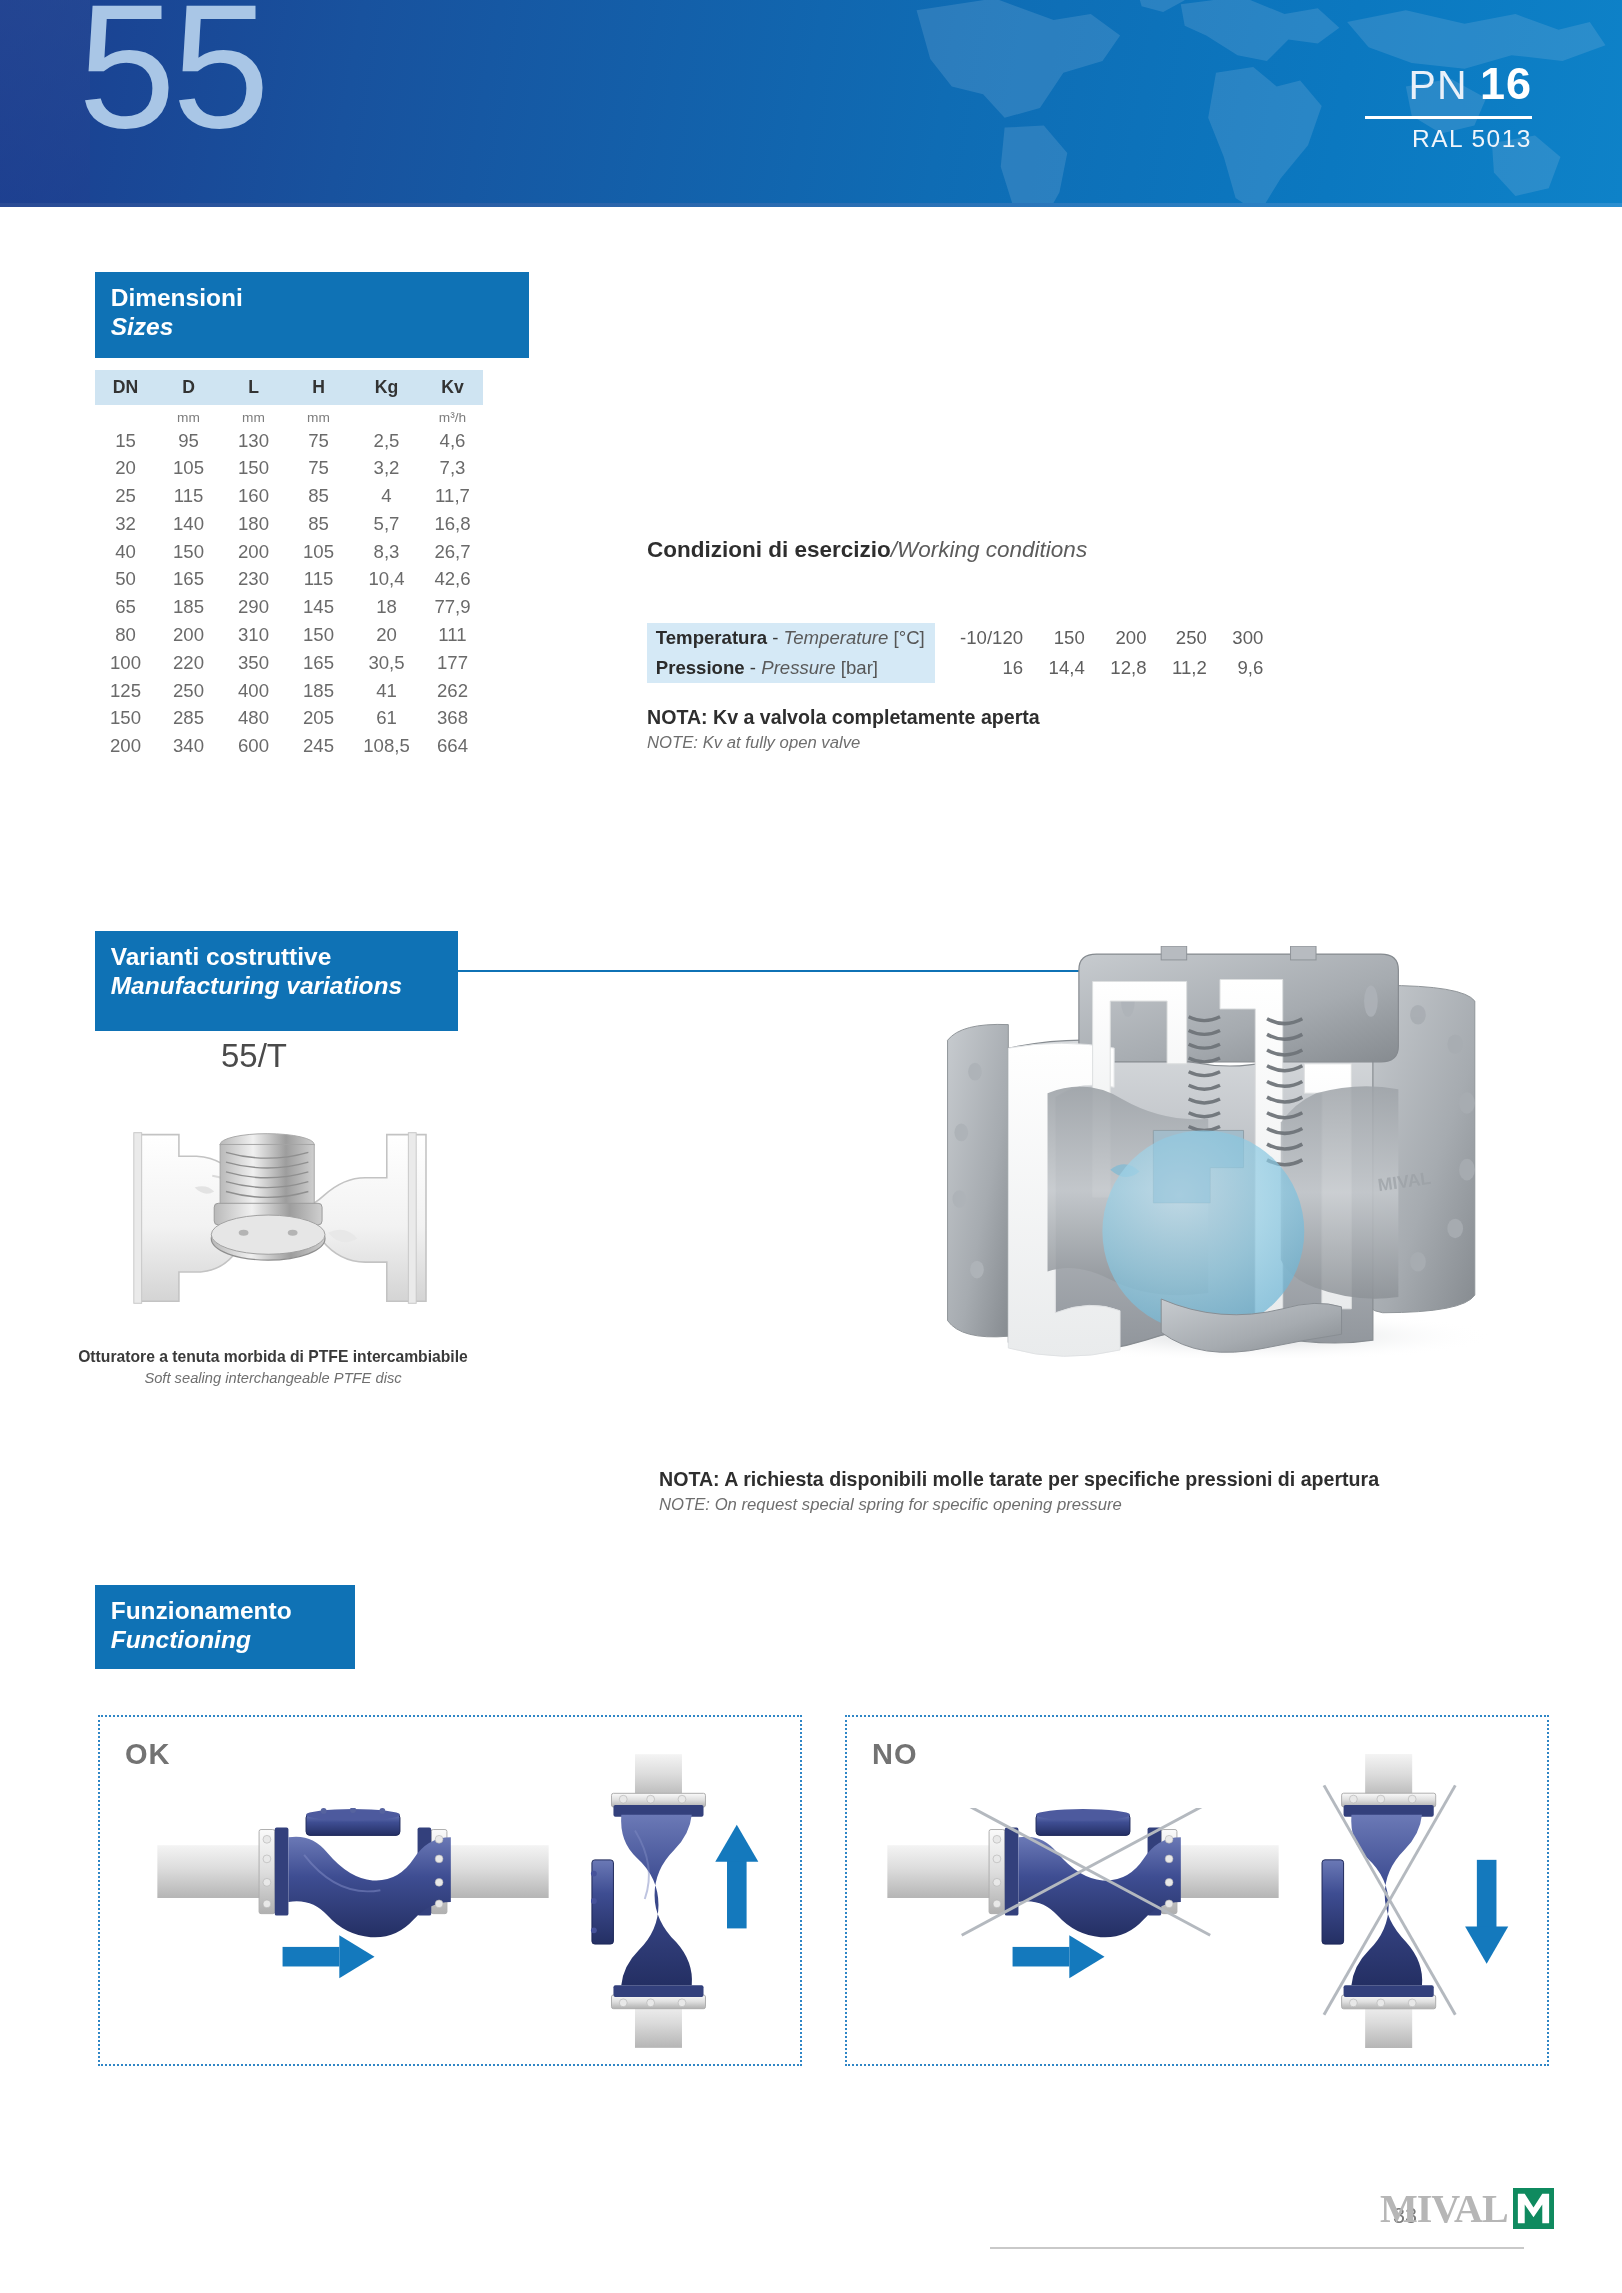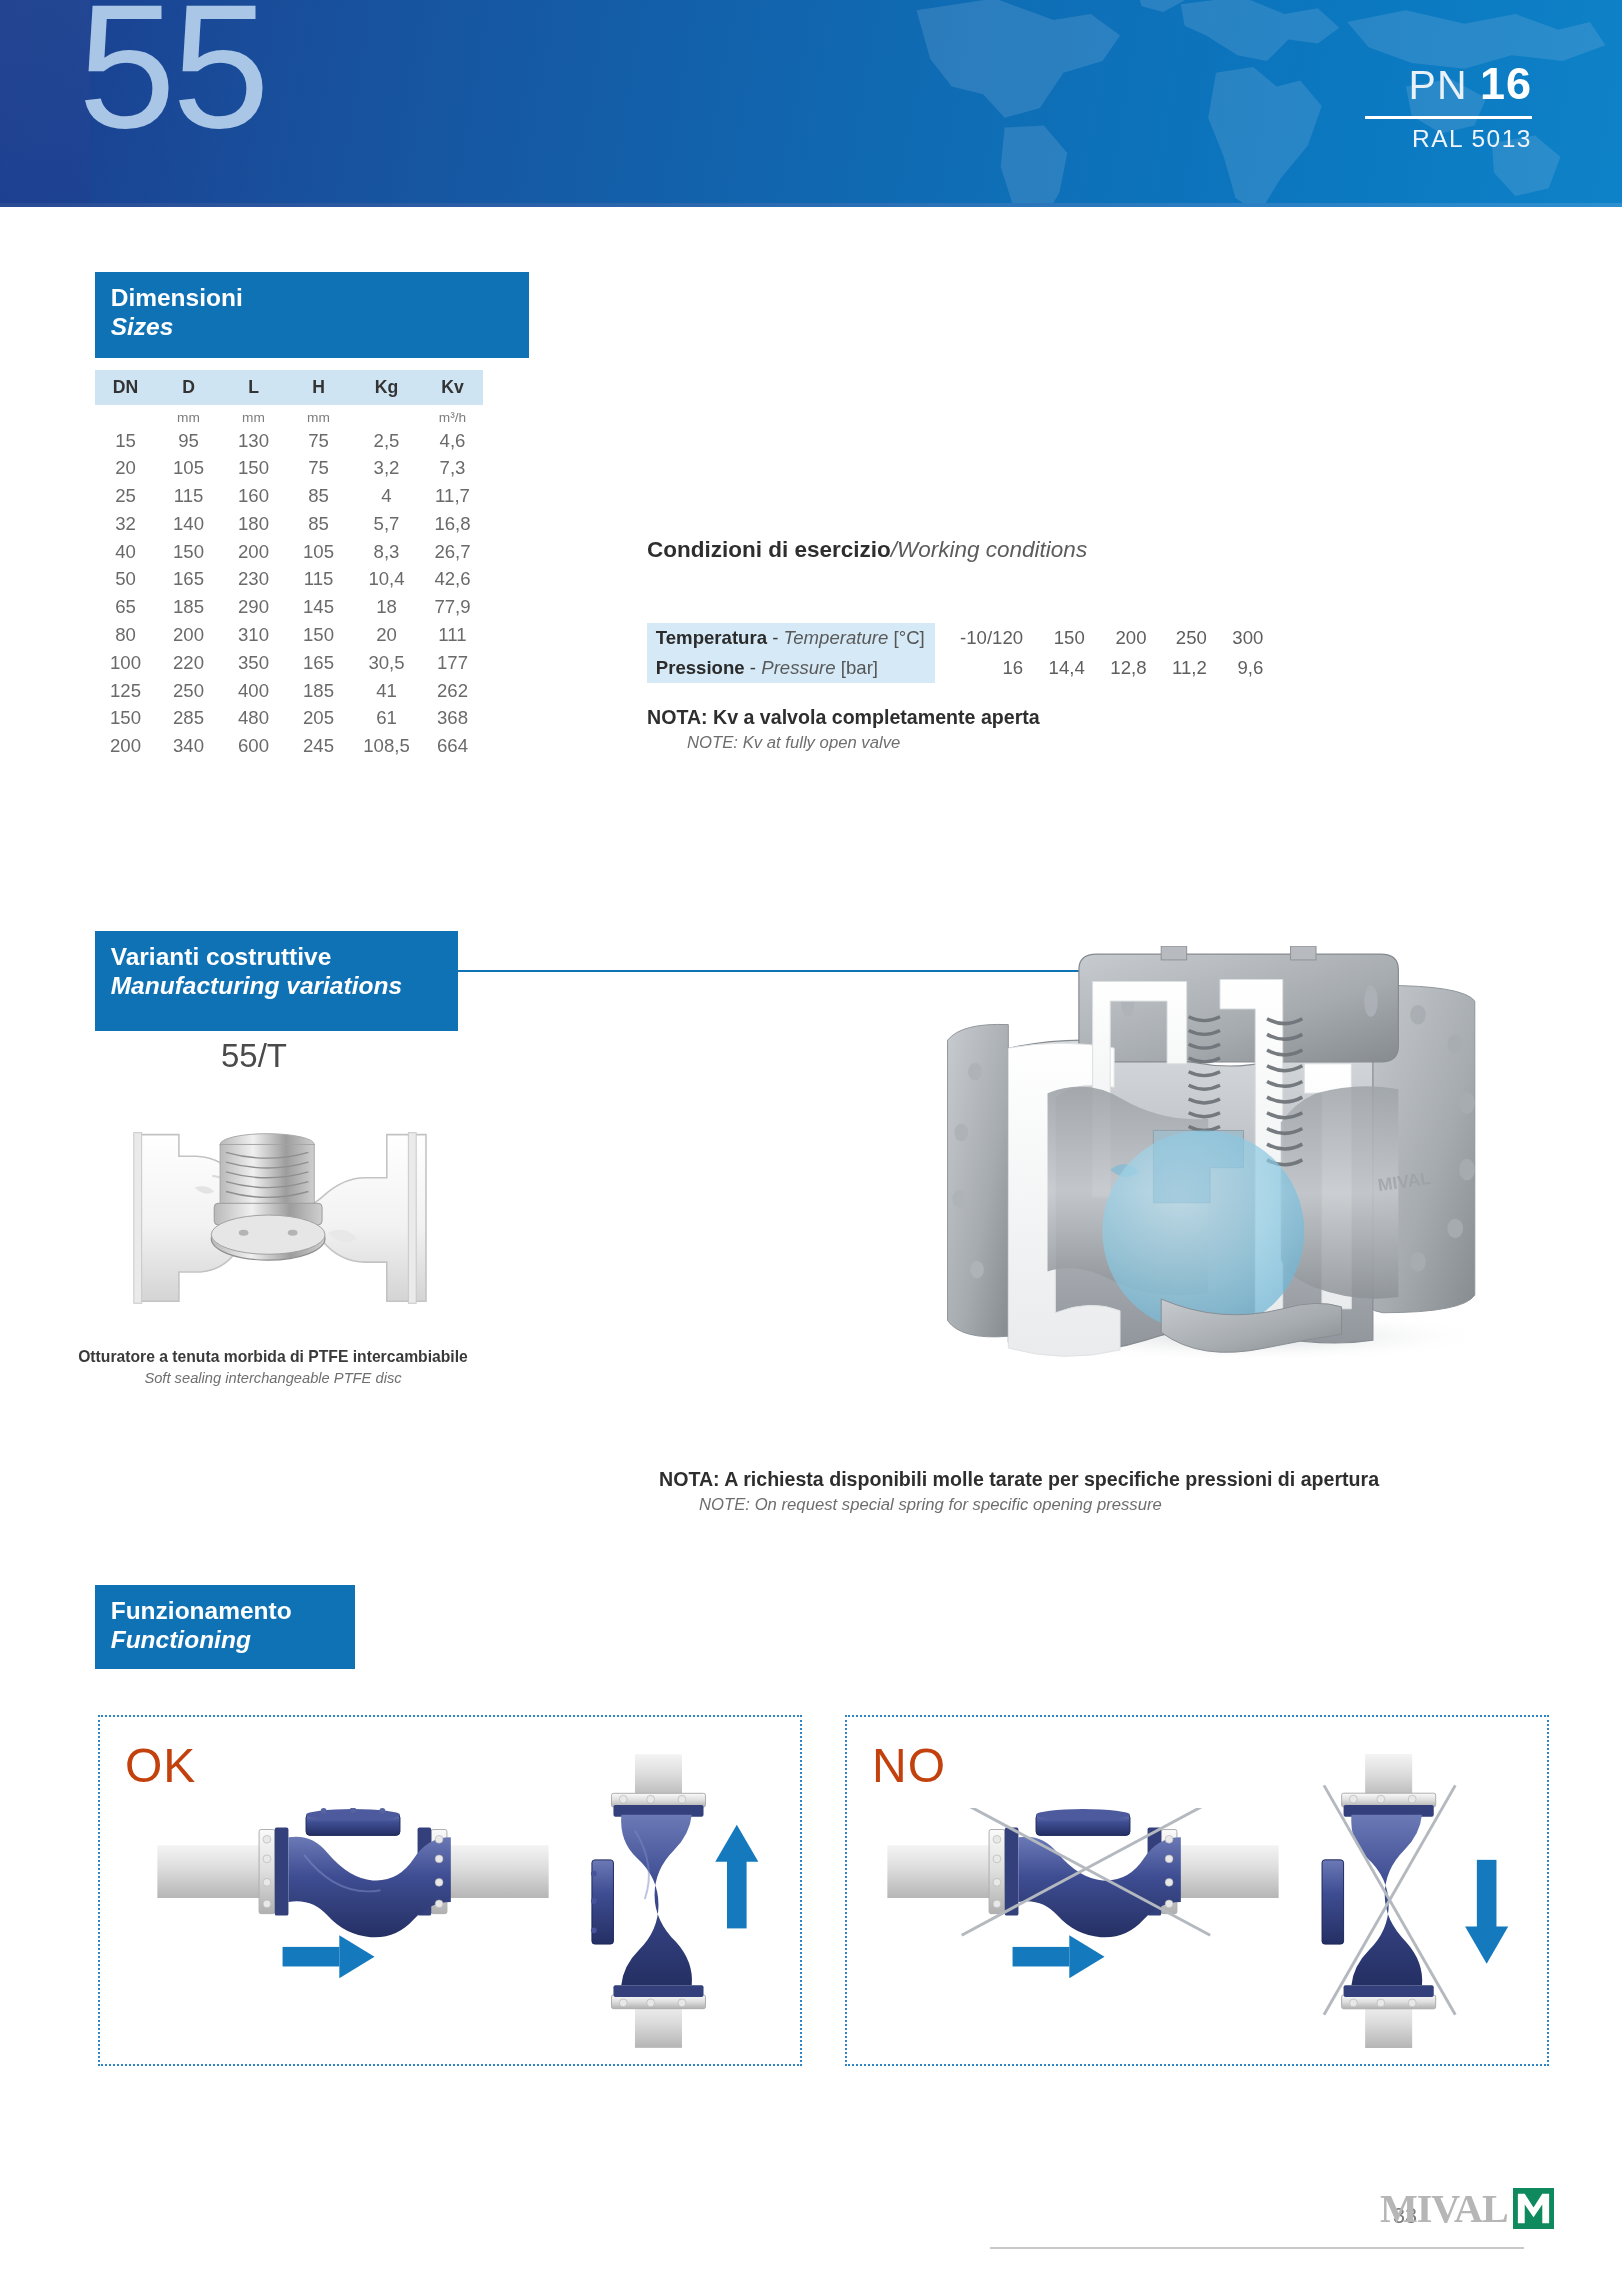--- a/index.html
+++ b/index.html
@@ -46,32 +46,32 @@
   .wctable{position:absolute;left:647px;top:623px;border-collapse:collapse;}
   .wctable td{font-size:18.6px;padding:3.9px 0;}
   .wctable td.lab{background:#d5e9f6;padding-left:8.8px;padding-right:9.8px;white-space:nowrap;}
   .wctable td.lab b{font-weight:bold;color:#2b2b2b;}
   .wctable td.lab i{font-style:italic;color:#5a5a5a;}
   .wctable td.lab span.u{color:#555;}
   .wctable td.v{color:#5e5e5e;text-align:right;padding-left:25.5px;}
 
   .note{position:absolute;}
   .note .n-it{font-size:19.6px;font-weight:bold;color:#2e2e2e;line-height:26.5px;}
-  .note .n-en{font-size:16.7px;font-style:italic;color:#6e6e6e;line-height:23.5px;margin-left:40px;}
+  .note .n-en{font-size:16.7px;font-style:italic;color:#6e6e6e;line-height:23.5px;}
 
   
   .leader{position:absolute;background:#0f72b5;}
   .variant-code{position:absolute;font-size:33px;color:#4a4a4a;font-weight:400;}
   .variant-cap{position:absolute;text-align:center;width:412px;}
   .variant-cap .c-it{font-size:15.7px;font-weight:bold;color:#3a3a3a;line-height:21.6px;}
   .variant-cap .c-en{font-size:14.7px;font-style:italic;color:#6f6f6f;line-height:20.6px;}
 
   
   .fbox{position:absolute;border:2px dotted #2f86c6;box-sizing:border-box;background:#fff;}
-  .flabel{position:absolute;font-size:48px;font-weight:normal;color:#c2410c;letter-spacing:1px;}
+  .flabel{position:absolute;font-size:29px;font-weight:bold;color:#737373;letter-spacing:1px;}
 
   
   .foot-rule{position:absolute;left:990px;top:2247px;width:534px;height:2px;background:#c9c9c9;}
   .pageno{position:absolute;left:1345px;top:2203px;font-size:21.6px;color:#7a7a7a;margin-left:48px;}
   .logo{position:absolute;left:1380px;top:2188px;display:flex;align-items:center;}
   .logo .word{font-family:"Liberation Serif",serif;font-weight:bold;font-size:40px;
     color:#b6b6b6;letter-spacing:-1px;line-height:40px;}
   .logo .mark{width:41px;height:41px;background:#0f8a5f;margin-left:4.9px;position:relative;}
   svg{display:block;}
 </style>

